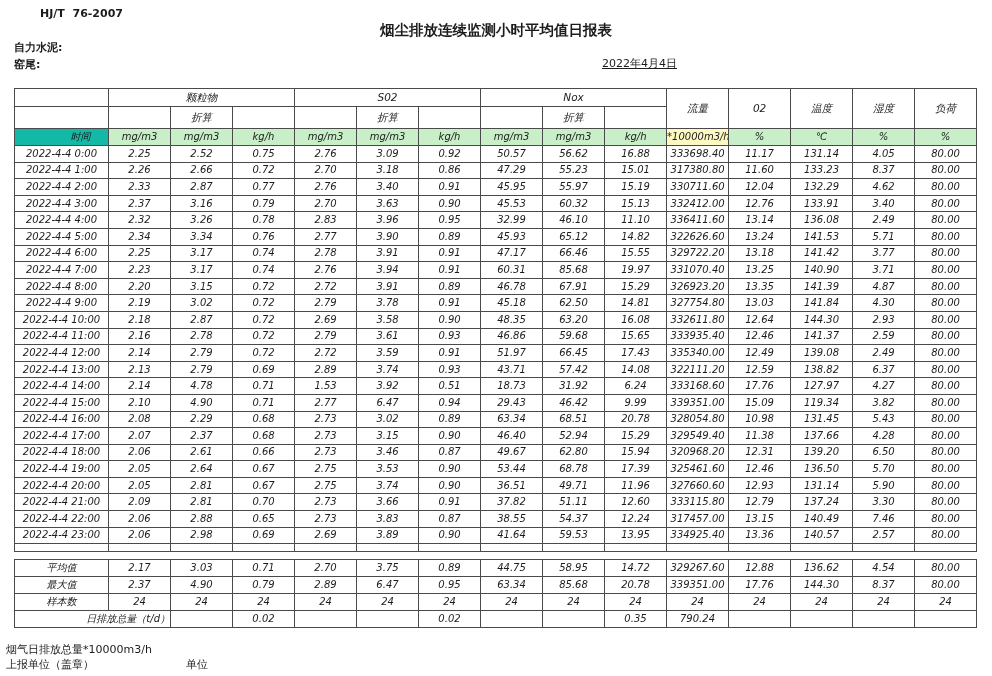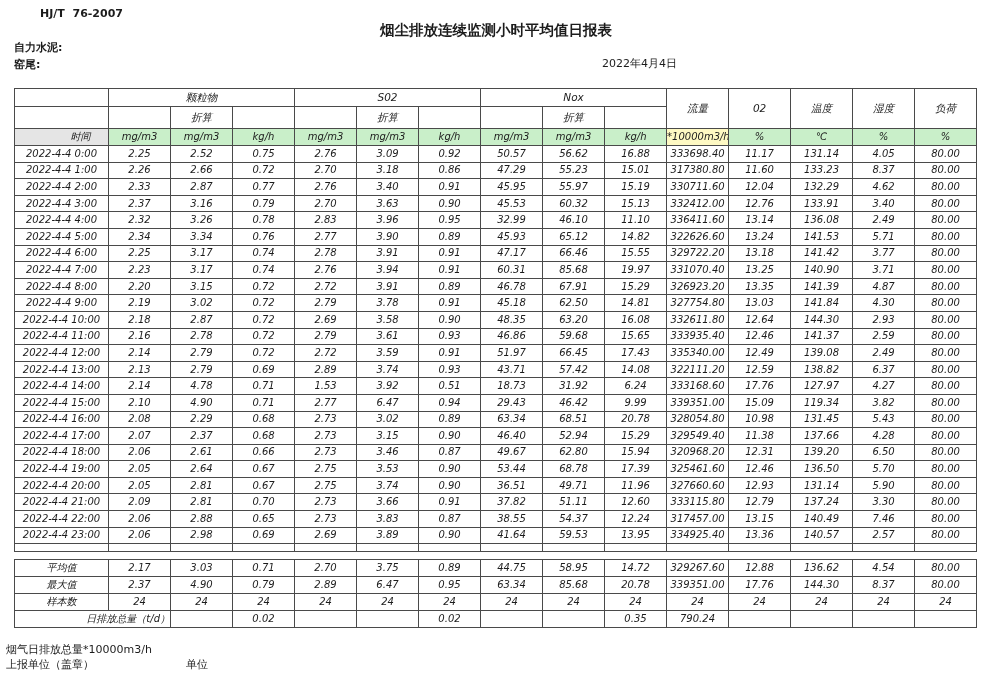--- a/index.html
+++ b/index.html
@@ -8,21 +8,21 @@
     width: 992px; height: 676px;
     position: relative; overflow: hidden;
     font-family: "DejaVu Sans", "Liberation Sans", sans-serif;
     color: #1c1c1c;
   }
   .abs { position: absolute; }
   #std-code { left: 40px; top: 7px; font-size: 11px; font-weight: bold; white-space: pre; }
   #report-title { left: 0; top: 21px; width: 992px; text-align: center; font-size: 14.5px; font-weight: bold; }
   #company-line { left: 14px; top: 40px; font-size: 11px; font-weight: bold; }
   #stack-line { left: 14px; top: 57px; font-size: 11px; font-weight: bold; }
-  #date-line { left: 602px; top: 56px; font-size: 11px; }
+  #date-line { left: 602px; top: 56px; font-size: 11px; text-decoration: underline; }
   #table-wrap { left: 14px; top: 88px; width: 964px; }
 
   table { border-collapse: collapse; table-layout: fixed; width: 963px; font-style: italic; }
   td {
     border: 1px solid #4a4a4a;
     text-align: center; vertical-align: middle;
     font-size: 10px; line-height: 1;
     padding: 0; overflow: hidden; white-space: nowrap;
   }
   col.c-time { width: 94px; }
@@ -87,21 +87,21 @@
         <td>折算</td>
         <td></td>
         <td></td>
         <td>折算</td>
         <td></td>
         <td></td>
         <td>折算</td>
         <td></td>
       </tr>
       <tr class="h-row-c" id="unit-row">
-          <td style="background: #e5e5e5; padding-left: 38px;">时间</td>
+          <td style="background: #14b8a6; padding-left: 38px;">时间</td>
           <td style="background: rgb(201, 239, 201);">mg/m3</td>
           <td style="background: rgb(201, 239, 201);">mg/m3</td>
           <td style="background: rgb(201, 239, 201);">kg/h</td>
           <td style="background: rgb(201, 239, 201);">mg/m3</td>
           <td style="background: rgb(201, 239, 201);">mg/m3</td>
           <td style="background: rgb(201, 239, 201);">kg/h</td>
           <td style="background: rgb(201, 239, 201);">mg/m3</td>
           <td style="background: rgb(201, 239, 201);">mg/m3</td>
           <td style="background: rgb(201, 239, 201);">kg/h</td>
           <td style="background: #fef9c3;">*10000m3/h</td>

